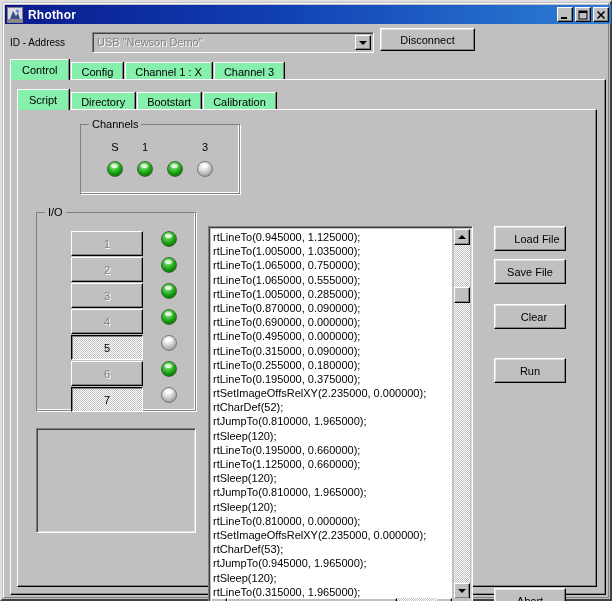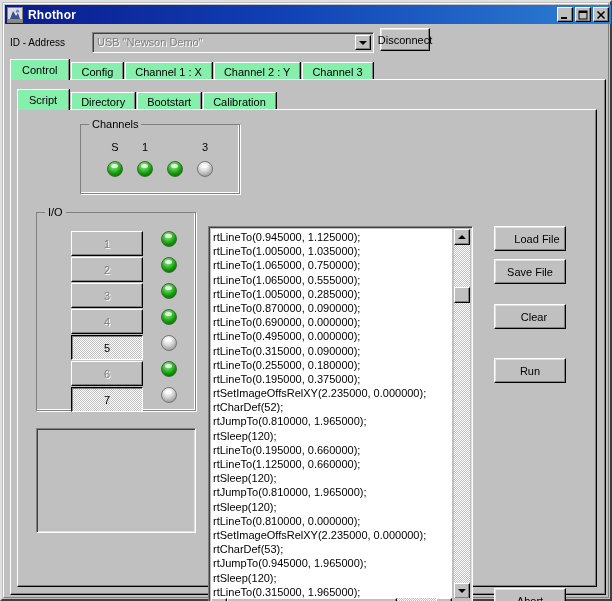--- a/index.html
+++ b/index.html
@@ -155,21 +155,21 @@
     align-items: center;
     justify-content: center;
     font-size: 11px;
     box-sizing: border-box;
     cursor: default;
     user-select: none;
   }
   .btn-disconnect {
     position: absolute;
     left: 378px; top: 26px;
-    width: 50px; height: 23px;
+    width: 95px; height: 23px;
   }
 
   
   .tabstrip-outer {
     position: absolute;
     left: 8px; top: 58px;
     width: 596px; height: 20px;
     display: flex;
     align-items: flex-end;
   }
@@ -481,21 +481,20 @@
         <span class="arrow-dn"></span>
       </div>
     </div>
   </div>
   <div class="btn btn-disconnect">Disconnect</div>
 
   <div class="tabstrip-outer">
     <div class="tab active">Control</div>
     <div class="tab">Config</div>
     <div class="tab">Channel 1 : X</div>
-    <div class="tab">Channel 2 : Y</div>
     <div class="tab">Channel 3</div>
   </div>
 
   <div class="tabpage-outer">
 
     <div class="tabstrip-inner">
       <div class="tab active">Script</div>
       <div class="tab">Directory</div>
       <div class="tab">Bootstart</div>
       <div class="tab">Calibration</div>

